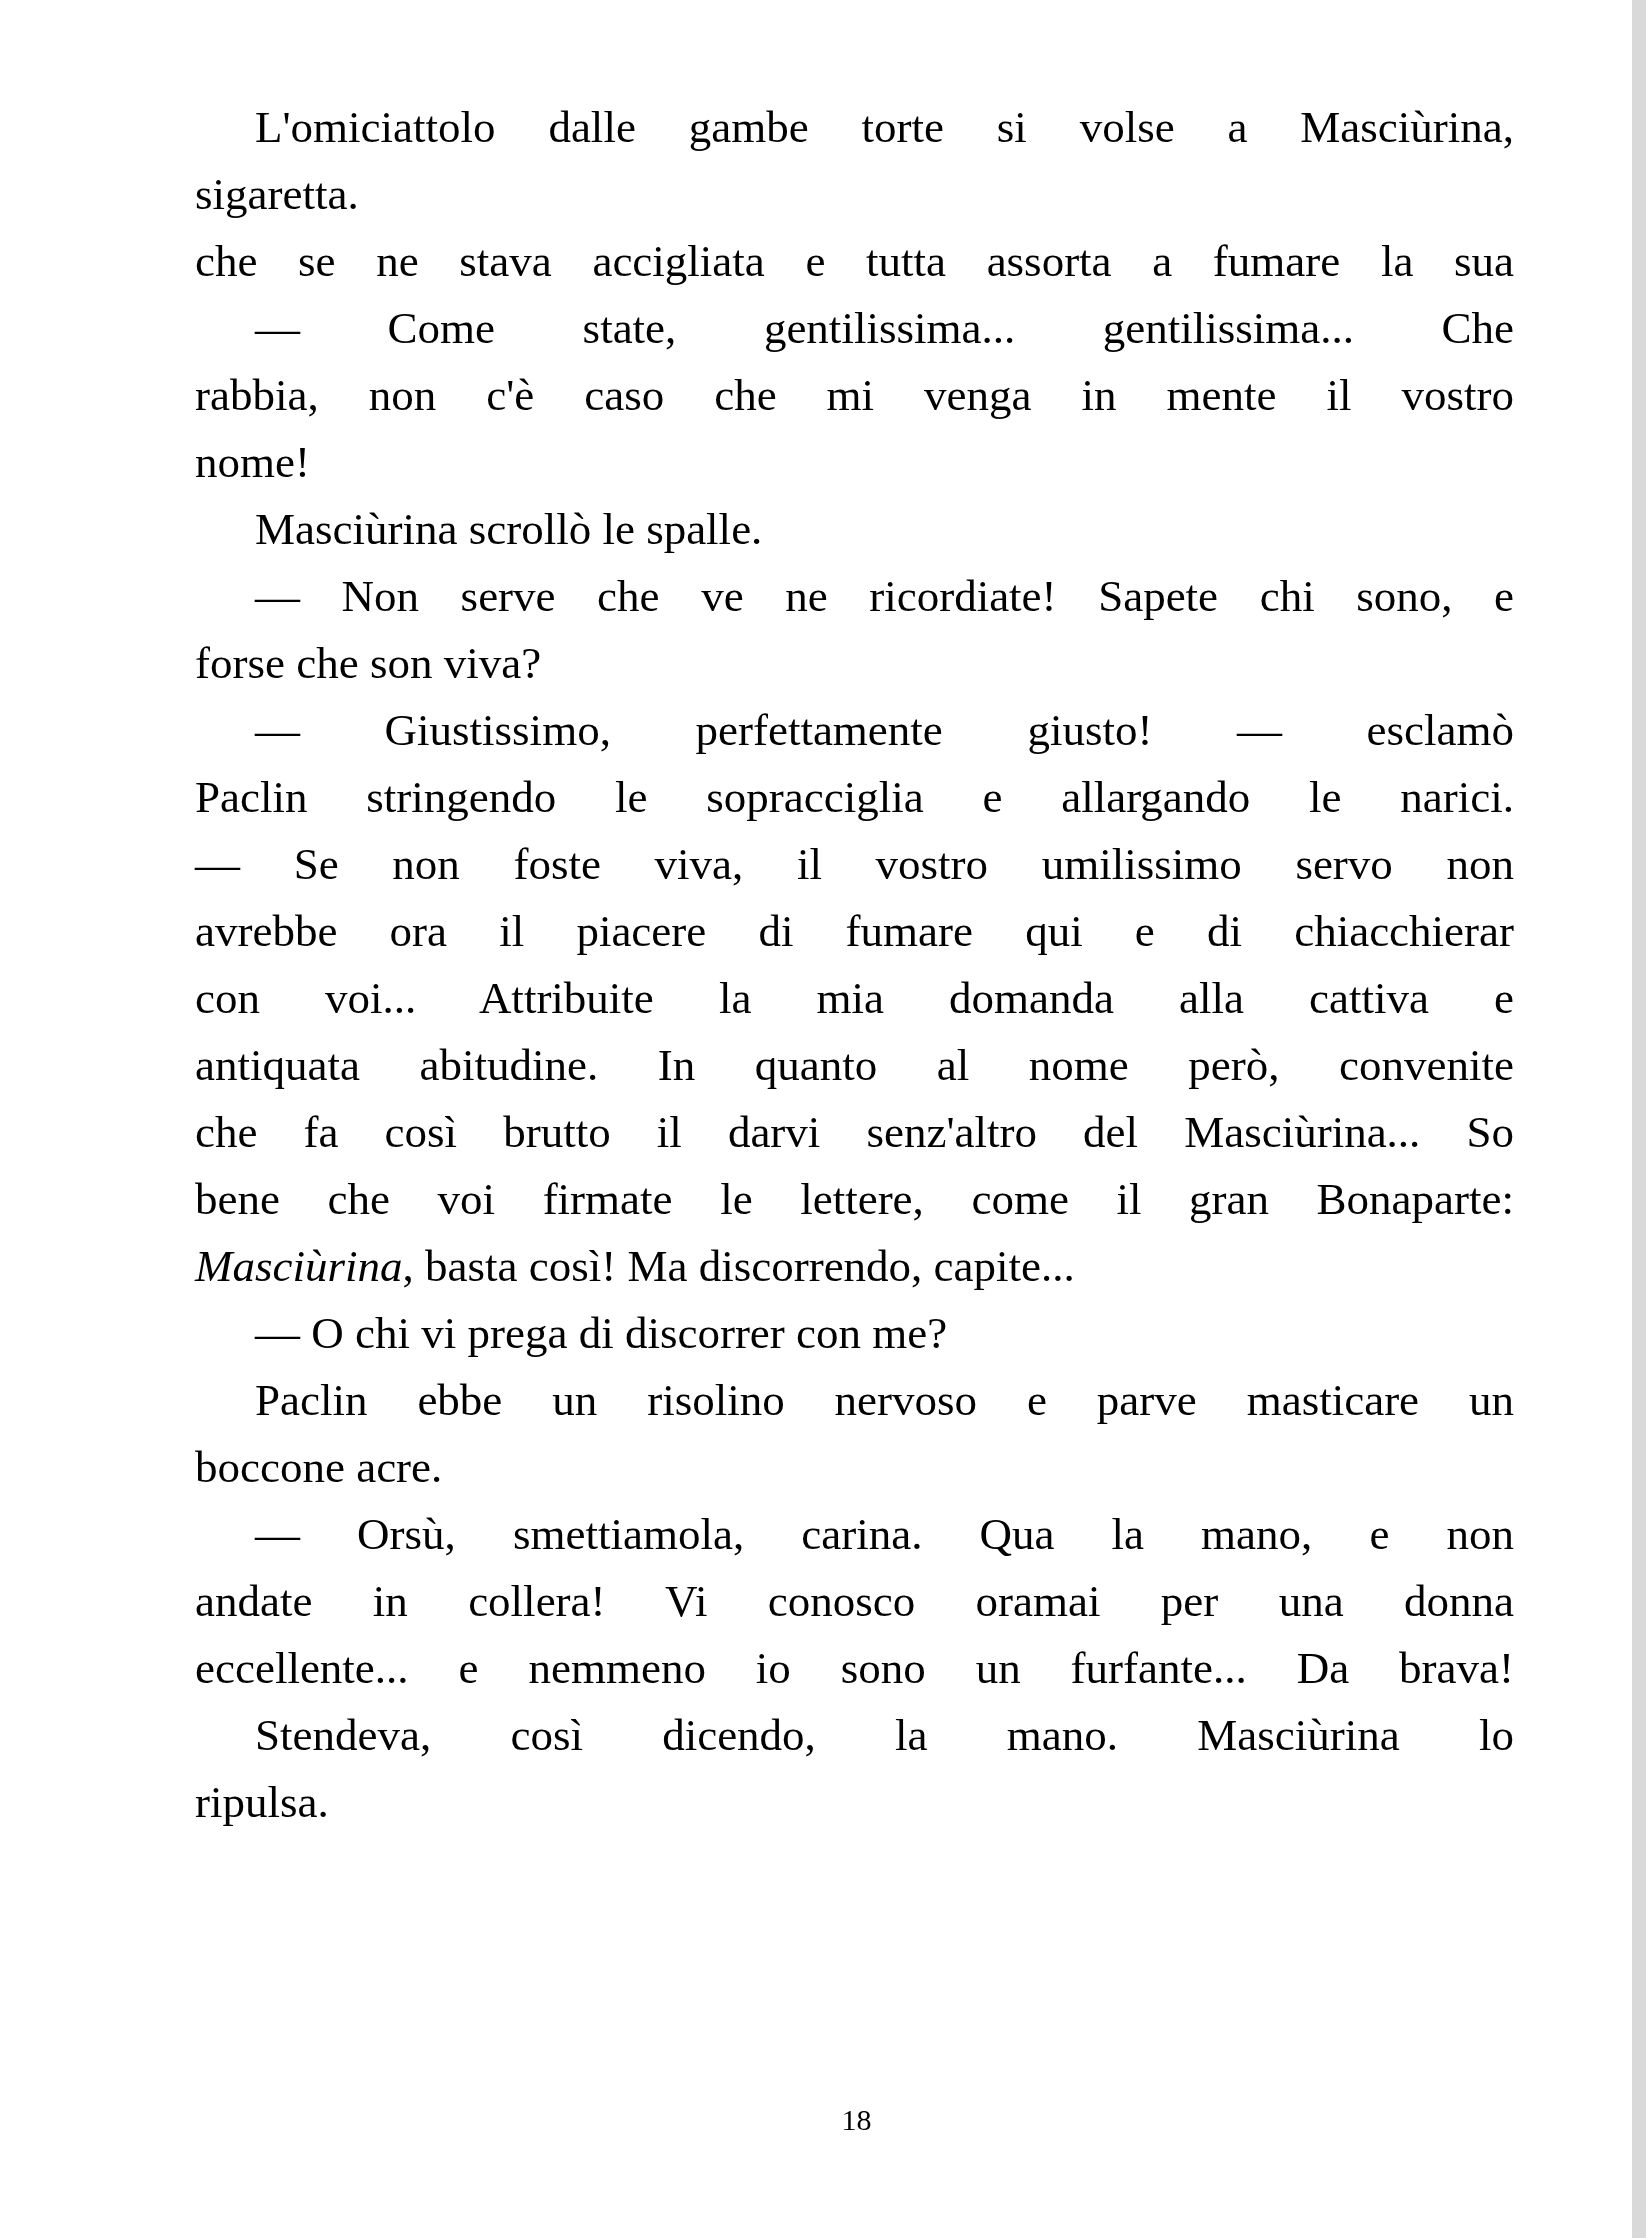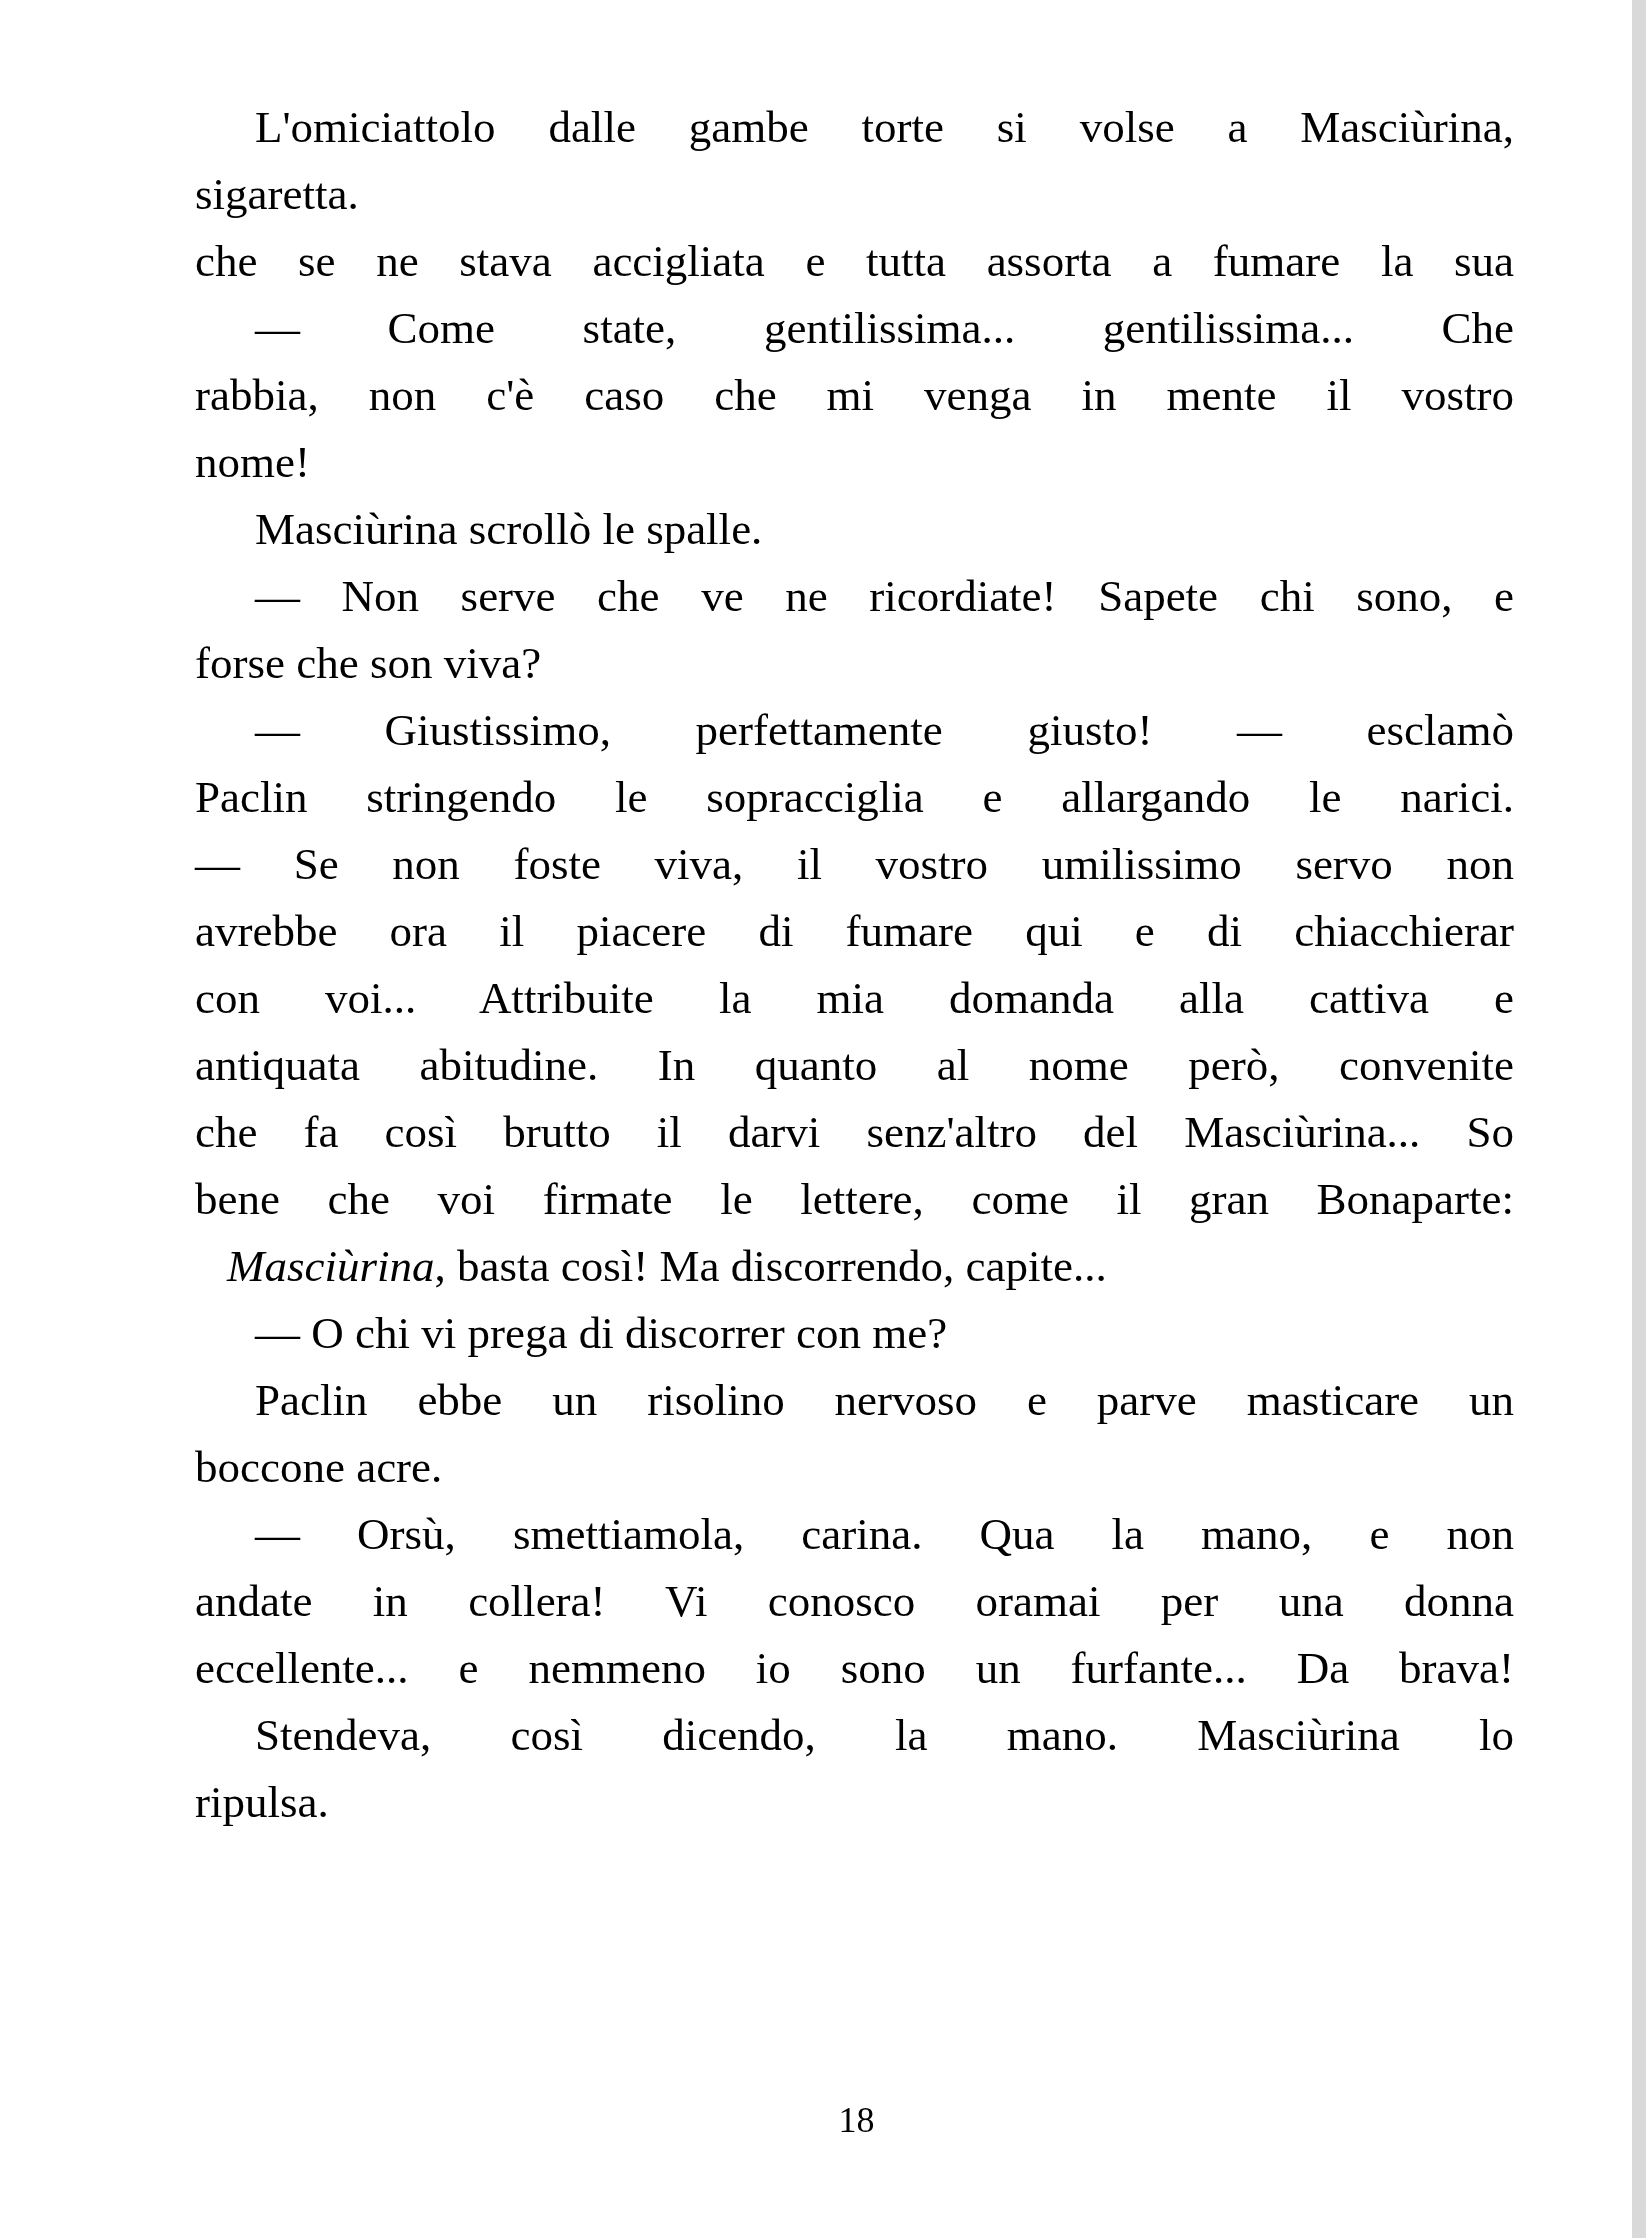--- a/index.html
+++ b/index.html
@@ -32,29 +32,28 @@
     text-align-last: justify;
   }
   .line.indent {
     text-indent: 60px;
   }
   .line.end {
     text-align-last: left;
   }
   .italic {
     font-style: italic;
-    margin-left: 32px;
   }
   .page-number {
     position: absolute;
     left: 197px;
     top: 2094px;
     width: 1319px;
     text-align: center;
-    font-size: 36px;
+    font-size: 30px;
     line-height: 52px;
     color: #000000;
     font-family: Liberation Serif, serif;
   }
   .scrollbar-track {
     position: absolute;
     top: 0;
     right: 0;
     width: 14px;
     height: 2239px;

